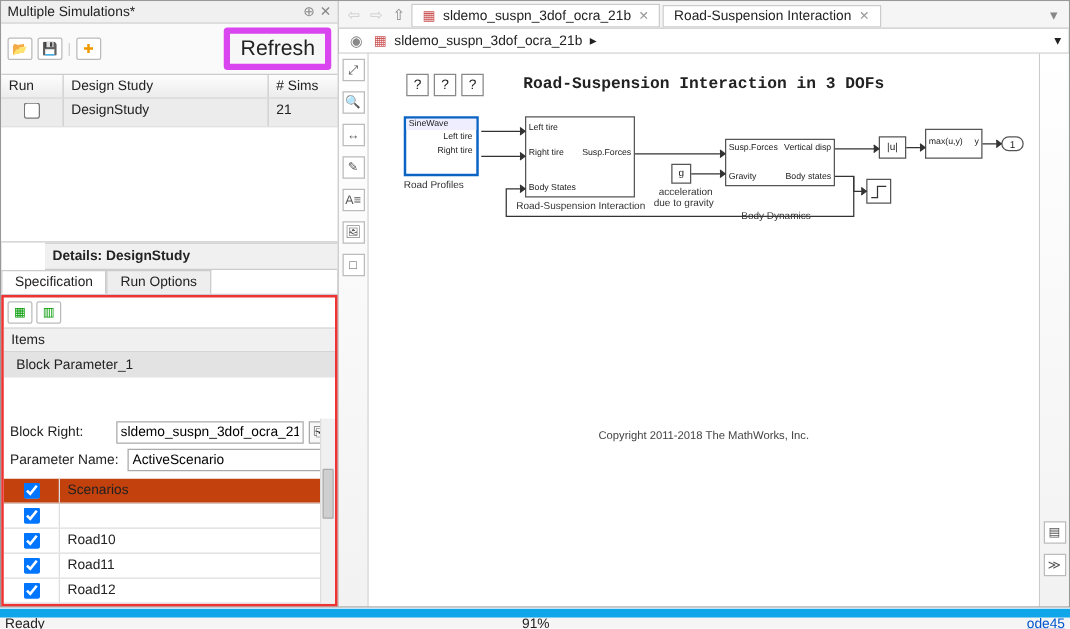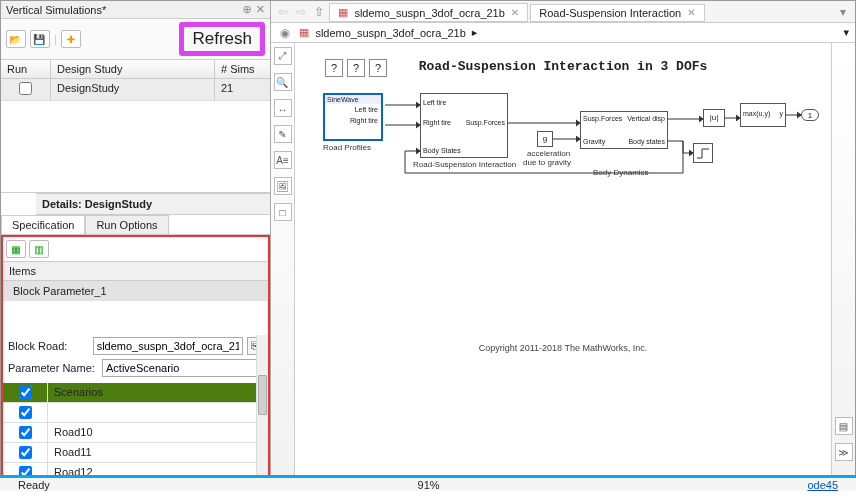--- a/index.html
+++ b/index.html
@@ -27,54 +27,54 @@
   .items-list { height: 70px; }
   .item-row { padding: 4px 10px; background: #e3e3e3; }
   .prop-row { display: flex; align-items: center; padding: 2px 5px; gap: 4px; }
   .prop-row label { width: 90px; font-size: 11px; }
   .prop-row input { flex: 1; border: 1px solid #aaa; padding: 2px 3px; font-size: 11px; }
   .pick-btn { width:18px; height:18px; border:1px solid #aaa; background:#f7f7f7; display:flex; align-items:center; justify-content:center; font-size:10px; cursor:pointer;}
   .scen-table { margin-top: 4px; }
   .scen-hdr, .scen-row { display: flex; border-bottom: 1px solid #ddd; }
   .scen-chk { width: 45px; display:flex; justify-content:center; padding:3px 0; border-right:1px solid #ddd;}
   .scen-name { flex:1; padding:3px 6px; }
-  .scen-hdr { background: #4d7c0f; font-weight: normal; }
+  .scen-hdr { background: #c2410c; font-weight: normal; }
   .right-area { flex: 1; display: flex; flex-direction: column; }
   .doc-tabs { display: flex; align-items: center; height: 22px; background: #f5f5f5; border-bottom: 1px solid #ccc; padding-left: 4px; gap: 2px; }
   .nav-ico { width: 16px; height: 16px; display:flex; align-items:center; justify-content:center; color:#888; cursor:pointer; font-size:12px;}
   .nav-ico.disabled { color: #ccc; }
   .doc-tab { display:flex; align-items:center; gap:6px; padding: 2px 8px; border: 1px solid #ccc; background: #fff; font-size: 11px; cursor:pointer; position:relative; top:1px;}
   .doc-tab .x { color:#999; font-size:10px; }
   .path-bar { display:flex; align-items:center; height: 20px; border-bottom:1px solid #ccc; padding: 0 6px; gap:6px; font-size:11px;}
   .main-flex { flex:1; display:flex; }
   .left-rail { width: 24px; background: linear-gradient(#fff,#f2f2f2); border-right: 1px solid #ccc; display:flex; flex-direction:column; align-items:center; padding-top:4px; gap:8px;}
   .right-rail { width: 24px; background: linear-gradient(#fff,#f2f2f2); border-left: 1px solid #ccc; display:flex; flex-direction:column; justify-content:flex-end; align-items:center; padding-bottom:24px; gap:8px;}
   .rail-btn { width:18px; height:18px; border:1px solid #bbb; background:#fff; display:flex; align-items:center; justify-content:center; font-size:10px; color:#555; cursor:pointer;}
   .canvas { flex:1; position:relative; background:#fff; }
   .q-btn { position:absolute; width:18px; height:18px; border:1px solid #888; display:flex; align-items:center; justify-content:center; background:#fff; font-size:11px; }
   .diag-title { position:absolute; left:0; right:0; top:16px; text-align:center; font-weight:bold; font-size:13px;font-family:Liberation Mono, monospace; }
   .copyright { position:absolute; left:0; right:0; top:300px; text-align:center; font-size:9px; color:#444;}
   .block { position:absolute; border:1px solid #555; background:#fff; font-size:8px; }
   .block.sel { border:2px solid #0b63c4; }
   .lbl { position:absolute; font-size:8px; color:#333; }
-  .status-bar { position:absolute; bottom:12px; left:0; right:0; height:16px; background:#f5f5f5; border-top:3px solid #0ea5e9; display:flex; align-items:center; font-size:11px; padding: 0 18px; }
+  .status-bar { position:absolute; bottom:0; left:0; right:0; height:16px; background:#f5f5f5; border-top:7px solid #0ea5e9; display:flex; align-items:center; font-size:11px; padding: 0 4px; }
   .sb-fill { flex:1; }
   .sb-pct { width:100px; text-align:center; }
   .sb-solver { color:#0055cc; text-decoration:underline; cursor:pointer; }
   svg.wires { position:absolute; top:0; left:0; }
   .scrollbar-v { position:absolute; right:0; top:0; bottom:0; width:12px; background:#f0f0f0; border-left:1px solid #ddd;}
   .scroll-thumb { position:absolute; left:1px; right:1px; height:40px; top:40px; background:#cfcfcf; border:1px solid #aaa; border-radius:1px;}
 </style>
 </head>
 <body>
 
 <div class="app">
   <div class="left-panel">
     <div class="panel-title">
-      <span>Vertical Simulations*</span>
+      <span>Multiple Simulations*</span>
       <span class="ctrl">
         <span>⊕</span>
         <span>✕</span>
       </span>
     </div>
     <div class="toolbar">
       <div class="tbtn">📂</div>
       <div class="tbtn">💾</div>
       <span style="color:#ccc">|</span>
       <div class="tbtn" style="color:#e90">✚</div>
@@ -102,21 +102,21 @@
       <div class="mini-tb">
         <div class="tbtn" style="color:#090">▦</div>
         <div class="tbtn" style="color:#090">▥</div>
       </div>
       <div class="items-hdr">Items</div>
       <div class="items-list">
         <div class="item-row">Block Parameter_1</div>
       </div>
       <div style="position:relative; flex:1;">
         <div class="prop-row">
-          <label>Block Road:</label>
+          <label>Block Right:</label>
           <input value="sldemo_suspn_3dof_ocra_21b/Rc" style="">
           <div class="pick-btn">⎘</div>
         </div>
         <div class="prop-row">
           <label>Parameter Name:</label>
           <input value="ActiveScenario" style="">
         </div>
         <div class="scen-table">
           <div class="scen-hdr">
             <div class="scen-chk">

